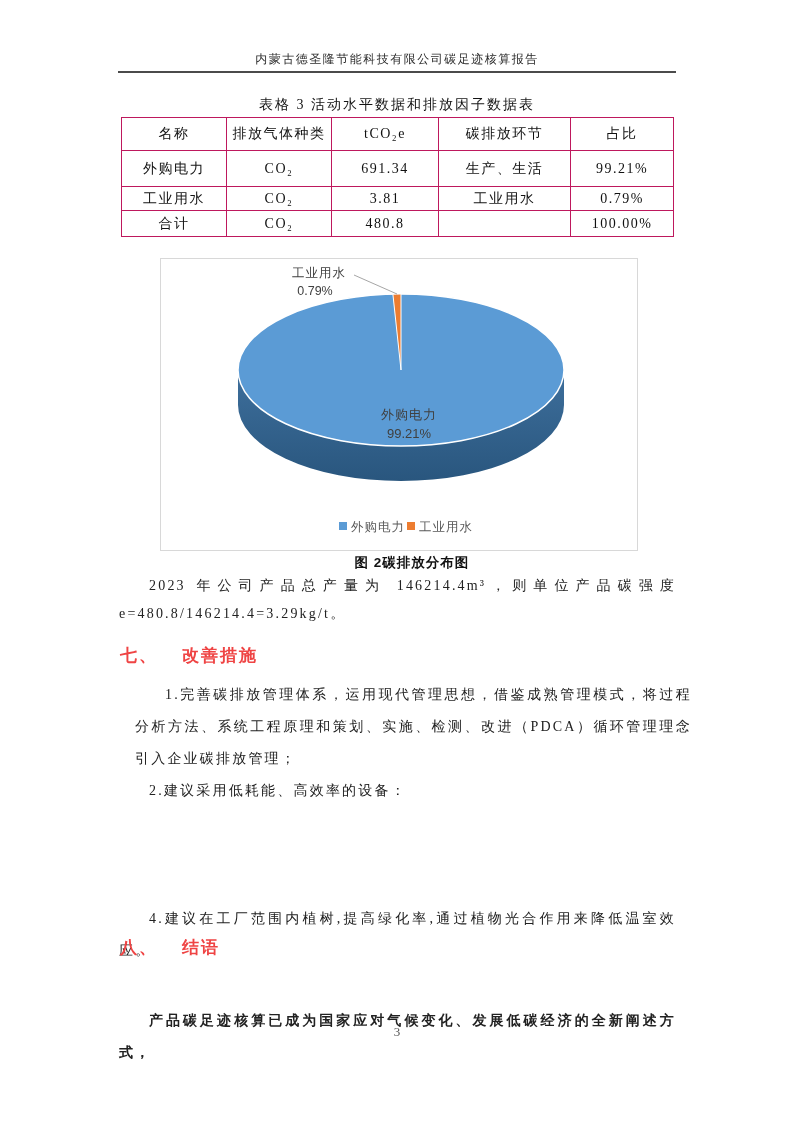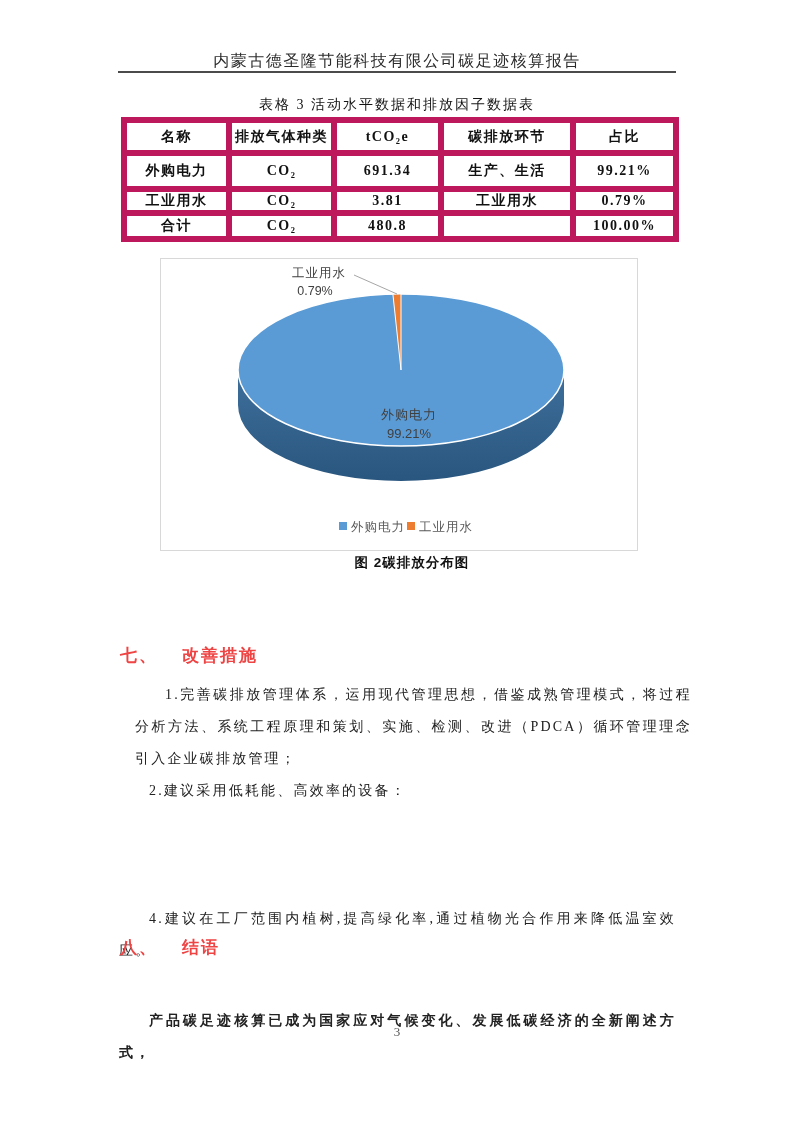--- a/index.html
+++ b/index.html
@@ -8,37 +8,37 @@
     position:relative;
     width:794px; height:1123px;
     margin:0 auto;
     background:#ffffff;
     font-family:"Liberation Serif", serif;
     color:#222;
     overflow:hidden;
   }
   .hdr-title {
     position:absolute; top:51px; left:0; right:0;
-    text-align:center; font-size:16px; letter-spacing:1.5px; color:#2b2b2b;
+    text-align:center; font-size:12px; letter-spacing:1.5px; color:#2b2b2b;
   }
   .hdr-rule {
     position:absolute; top:71px; left:118px; width:558px; height:2px;
     background:#4b4b4b;
   }
   .tbl-caption {
     position:absolute; top:96px; left:0; right:0;
     text-align:center; font-size:14px; letter-spacing:2px; color:#141414;
   }
   table.data {
     position:absolute; top:117px; left:121px; width:552px;
     border-collapse:collapse; table-layout:fixed;
     font-size:14px; text-align:center; color:#111;
   }
   table.data th, table.data td {
-    border:6px solid #be185d; font-weight:bold; letter-spacing:1.5px;
+    border:1px solid #be185d; font-weight:normal; letter-spacing:1.5px;
     vertical-align:middle; padding:0 2px; overflow:hidden;
   }
   table.data thead tr { height:33px; }
   table.data tbody tr:nth-child(1) { height:36px; }
   table.data tbody tr:nth-child(2) { height:24px; }
   table.data tbody tr:nth-child(3) { height:26px; }
   .chart-box {
     position:absolute; top:258px; left:160px; width:478px; height:293px;
     border:1px solid #d8d8d8; background:#fff;
   }
@@ -144,20 +144,21 @@
       <text class="chart-label" x="248" y="179" font-size="13" text-anchor="middle" fill="#363636">99.21%</text>
       <rect x="178" y="263" width="8" height="8" fill="#5B9BD5"></rect>
       <text class="legend-label" x="190" y="272" font-size="12.5" letter-spacing="1">外购电力</text>
       <rect x="246" y="263" width="8" height="8" fill="#ED7D31"></rect>
       <text class="legend-label" x="258" y="272" font-size="12.5" letter-spacing="1">工业用水</text>
     </svg>
   </div>
 
   <div class="fig-caption">图 2碳排放分布图</div>
 
+  <p class="body-p p-intro">2023 年公司产品总产量为 146214.4m³，则单位产品碳强度 e=480.8/146214.4=3.29kg/t。</p>
 
   <div class="sec-h sec-7">
     <span class="sec-num">七、</span><span>改善措施</span>
   </div>
 
   <p class="body-p p-imp1">1.完善碳排放管理体系，运用现代管理思想，借鉴成熟管理模式，将过程分析方法、系统工程原理和策划、实施、检测、改进（PDCA）循环管理理念引入企业碳排放管理；</p>
   <p class="body-p p-imp2">2.建议采用低耗能、高效率的设备：</p>
   <p class="body-p p-imp4">4.建议在工厂范围内植树,提高绿化率,通过植物光合作用来降低温室效应。</p>
 
   <div class="sec-h sec-8">

